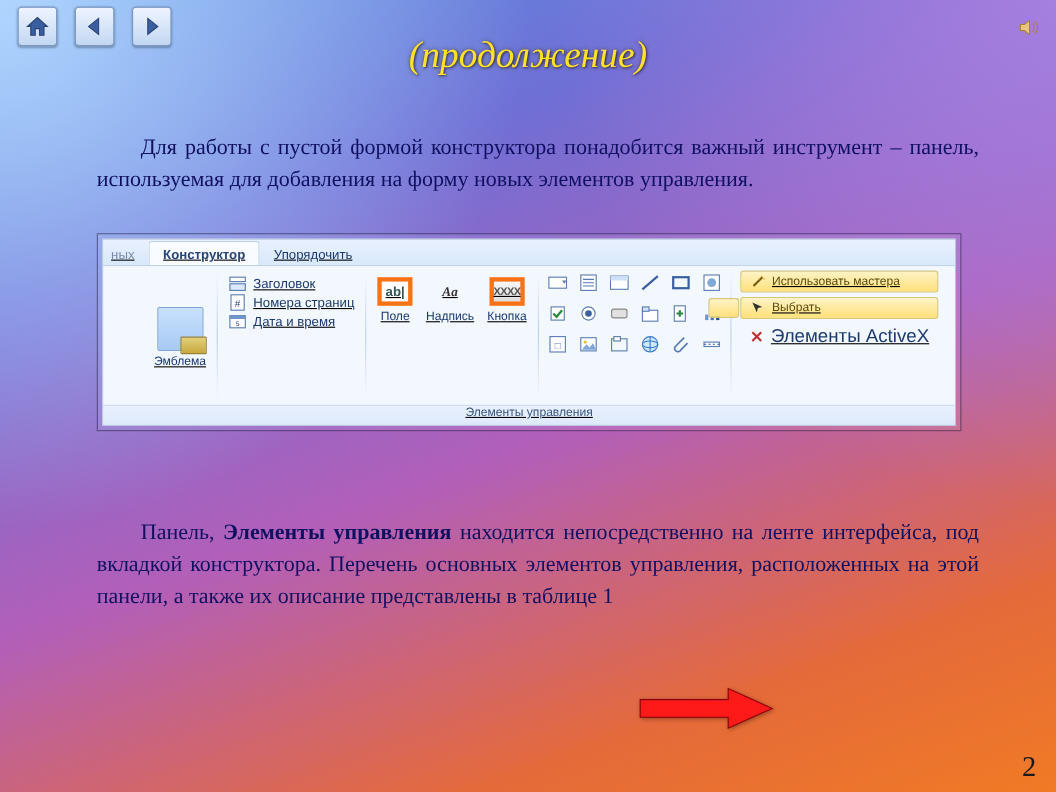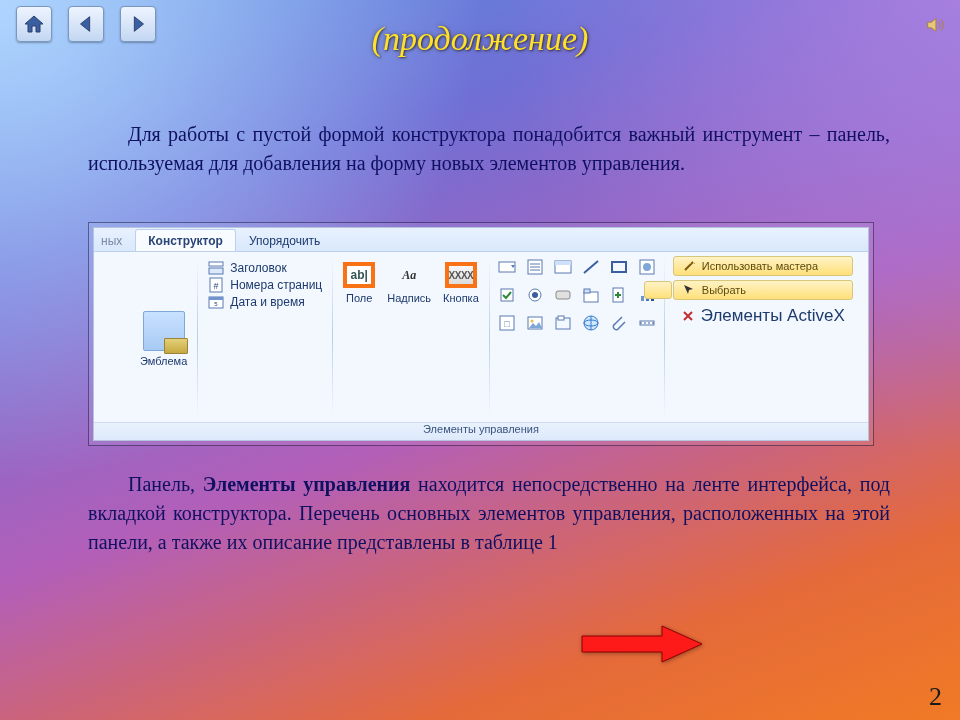--- a/index.html
+++ b/index.html
@@ -13,29 +13,29 @@
   }
 
   
   .nav { position: absolute; left: 16px; top: 6px; display: flex; gap: 16px; }
   .nav-btn { width: 36px; height: 36px; background: linear-gradient(#eef4ff,#c3d7f2); border:1px solid #7a97c0; border-radius:4px; position:relative; box-shadow: 0 1px 2px rgba(0,0,0,.3);}
   .nav-btn svg { position:absolute; inset:0; margin:auto; }
 
   .sound { position:absolute; right:14px; top:14px; width:22px; height:22px; opacity:.9;}
   .sound svg{width:100%;height:100%;}
 
-  .title { position:absolute; left:0; right:0; top:20px; text-align:center; font-size:34px; color:#ffe12a; font-style: italic; text-shadow: 0 0 4px rgba(60,40,0,.6), 1px 1px 2px rgba(0,0,0,.5); }
+  .title { position:absolute; left:0; right:0; top:32px; text-align:center; font-size:34px; color:#ffe12a; font-style: italic; text-shadow: 0 0 4px rgba(60,40,0,.6), 1px 1px 2px rgba(0,0,0,.5); }
 
   .para { position:absolute; left:88px; right:70px; font-size:20px; line-height:1.45; color:#101060; text-align:justify; }
   .para1 { top:120px; text-indent: 40px;}
   .para2 { top:470px; text-indent: 40px;}
   .bold { font-weight: bold; }
 
-  .ribbon-frame { position:absolute; left:88px; top:222px; width:786px; height:224px;
-    border:1px solid rgba(0,0,30,.45); padding:4px; background:rgba(255,255,255,.08); }
+  .ribbon-frame { position:absolute; left:88px; top:212px; width:786px; height:180px;
+    border:1px solid rgba(0,0,30,.45); padding:4px; background:rgba(255,255,255,.08);text-decoration:underline; }
   .ribbon { width:100%; height:100%; background:#eef3fb; border:1px solid #b3c4dc; font-family: "Segoe UI", Tahoma, sans-serif; font-size:12px; color:#1c3a6e; display:flex; flex-direction:column; }
   .tabs { height:24px; background:linear-gradient(#e8f1ff,#d9e8fc); display:flex; align-items:flex-end; border-bottom:1px solid #bcd0ec; }
   .tab { padding:4px 12px 3px; border:1px solid transparent; border-bottom:none; color:#1c3a6e; }
   .tab.cut { color:#7a8aa6; padding-left:6px;}
   .tab.active { background:#f8fbff; border-color:#bcd0ec; border-top-left-radius:3px;border-top-right-radius:3px; font-weight:600; color:#2a4476;}
   .ribbon-body { flex:1; display:flex; background:#f3f7fe; }
   .group-sep { width:1px; background:linear-gradient(#ffffff00,#b9cde9,#ffffff00); margin: 6px 4px; }
   .group { padding:4px 6px 0; display:flex; flex-direction:column; }
   .group.big { align-items:center; justify-content:center;padding-left:46px; }
   .emo-icon { width:42px; height:40px; background:linear-gradient(#c8e1ff,#a7caf3); border:1px solid #7fa8d9; border-radius:2px; position:relative;}

